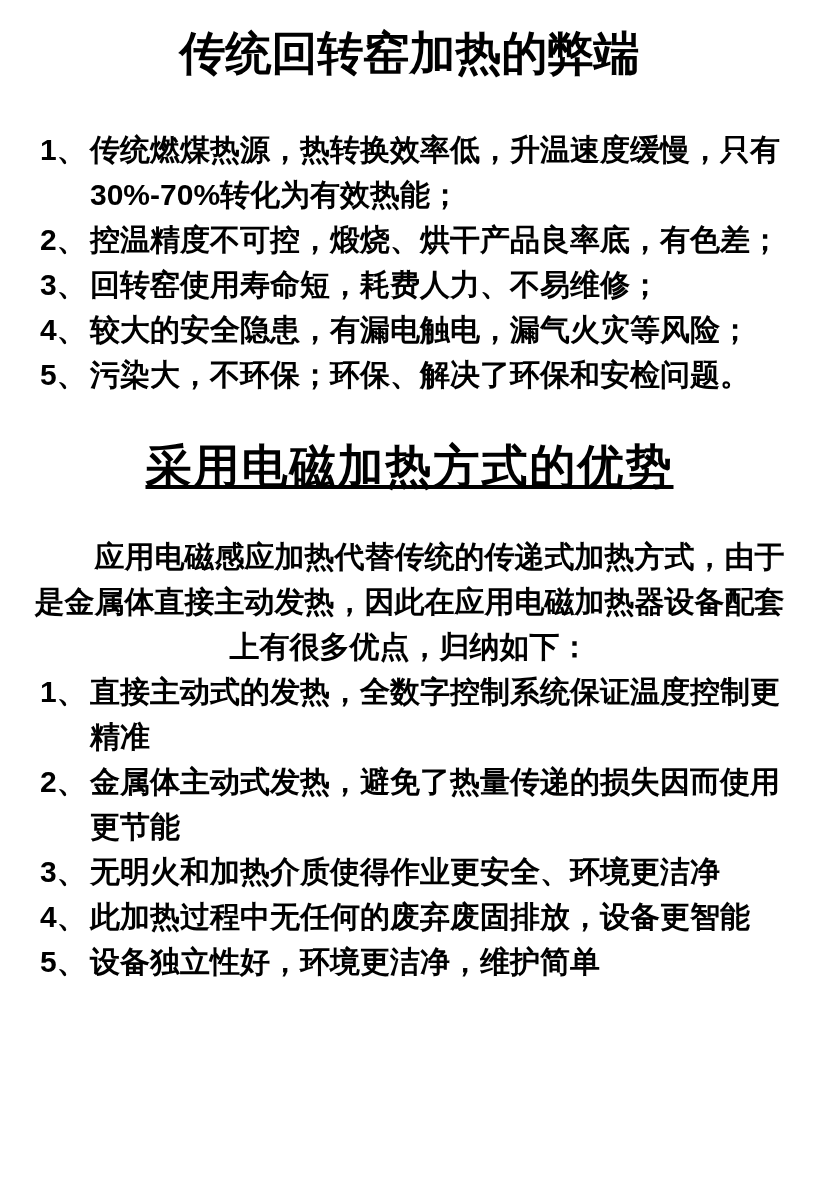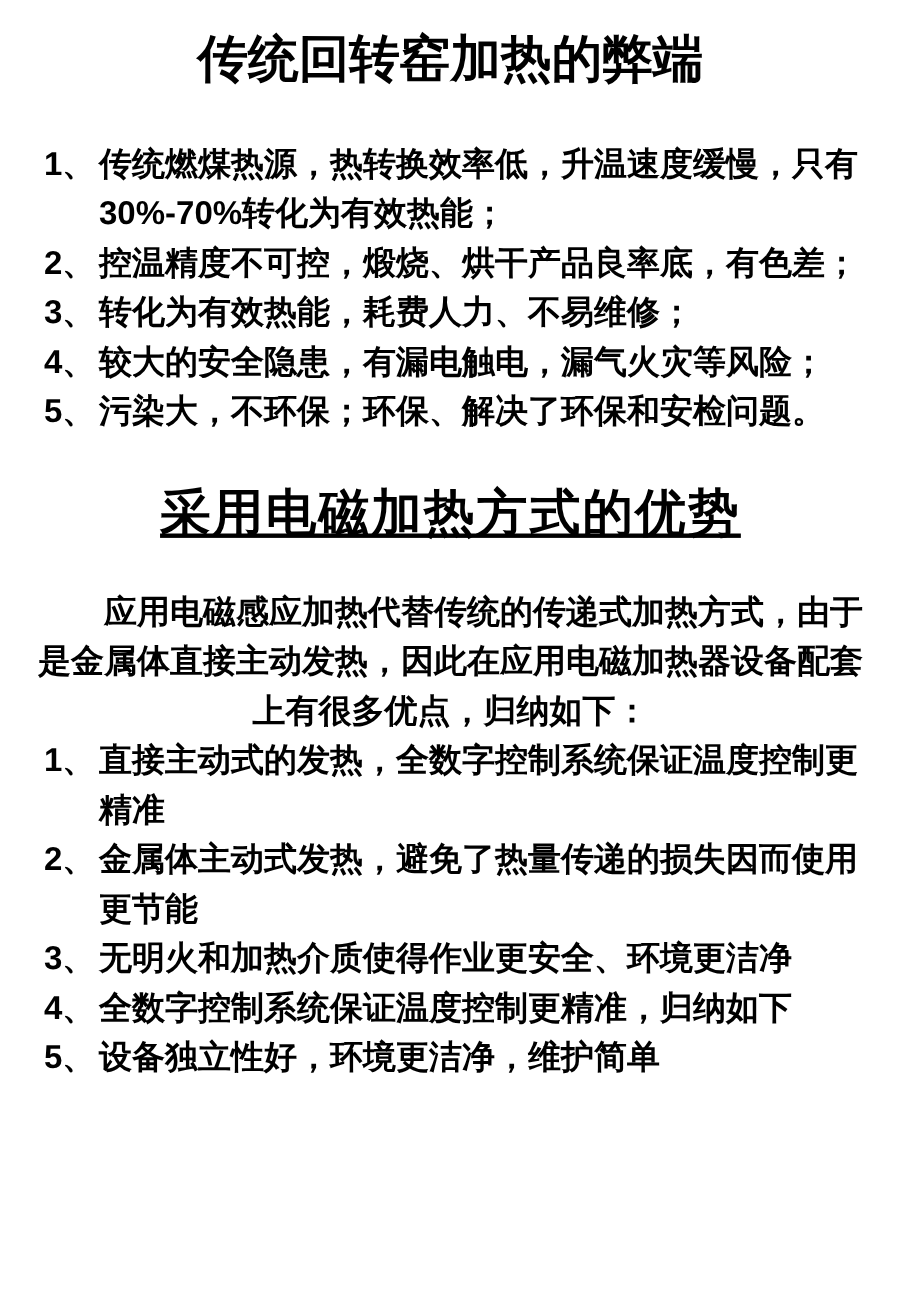--- a/index.html
+++ b/index.html
@@ -81,21 +81,21 @@
       <div class="li">
         <span class="num">1、</span>
         <div class="txt">传统燃煤热源，热转换效率低，升温速度缓慢，只有30%-70%转化为有效热能；</div>
       </div>
       <div class="li">
         <span class="num">2、</span>
         <div class="txt">控温精度不可控，煅烧、烘干产品良率底，有色差；</div>
       </div>
       <div class="li">
         <span class="num">3、</span>
-        <div class="txt">转化为有效热能，耗费人力、不易维修；</div>
+        <div class="txt">回转窑使用寿命短，耗费人力、不易维修；</div>
       </div>
       <div class="li">
         <span class="num">4、</span>
         <div class="txt">较大的安全隐患，有漏电触电，漏气火灾等风险；</div>
       </div>
       <div class="li">
         <span class="num">5、</span>
         <div class="txt">污染大，不环保；环保、解决了环保和安检问题。</div>
       </div>
     </div>
@@ -114,21 +114,21 @@
       <div class="li">
         <span class="num">2、</span>
         <div class="txt">金属体主动式发热，避免了热量传递的损失因而使用更节能</div>
       </div>
       <div class="li">
         <span class="num">3、</span>
         <div class="txt">无明火和加热介质使得作业更安全、环境更洁净</div>
       </div>
       <div class="li">
         <span class="num">4、</span>
-        <div class="txt">全数字控制系统保证温度控制更精准，归纳如下</div>
+        <div class="txt">此加热过程中无任何的废弃废固排放，设备更智能</div>
       </div>
       <div class="li">
         <span class="num">5、</span>
         <div class="txt">设备独立性好，环境更洁净，维护简单</div>
       </div>
     </div>
 
   </div>
 
 </div>

